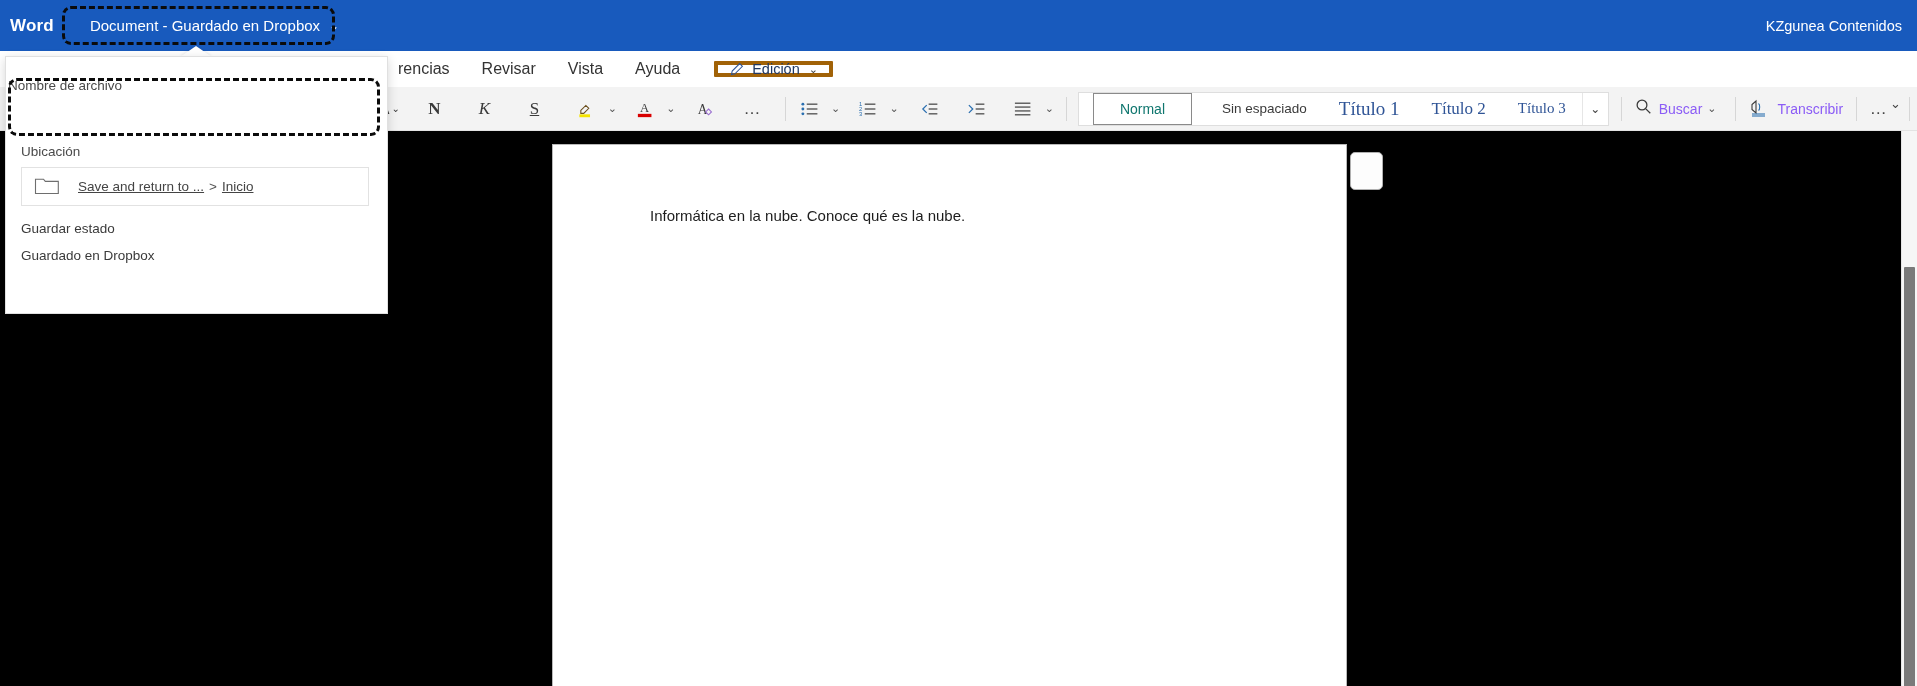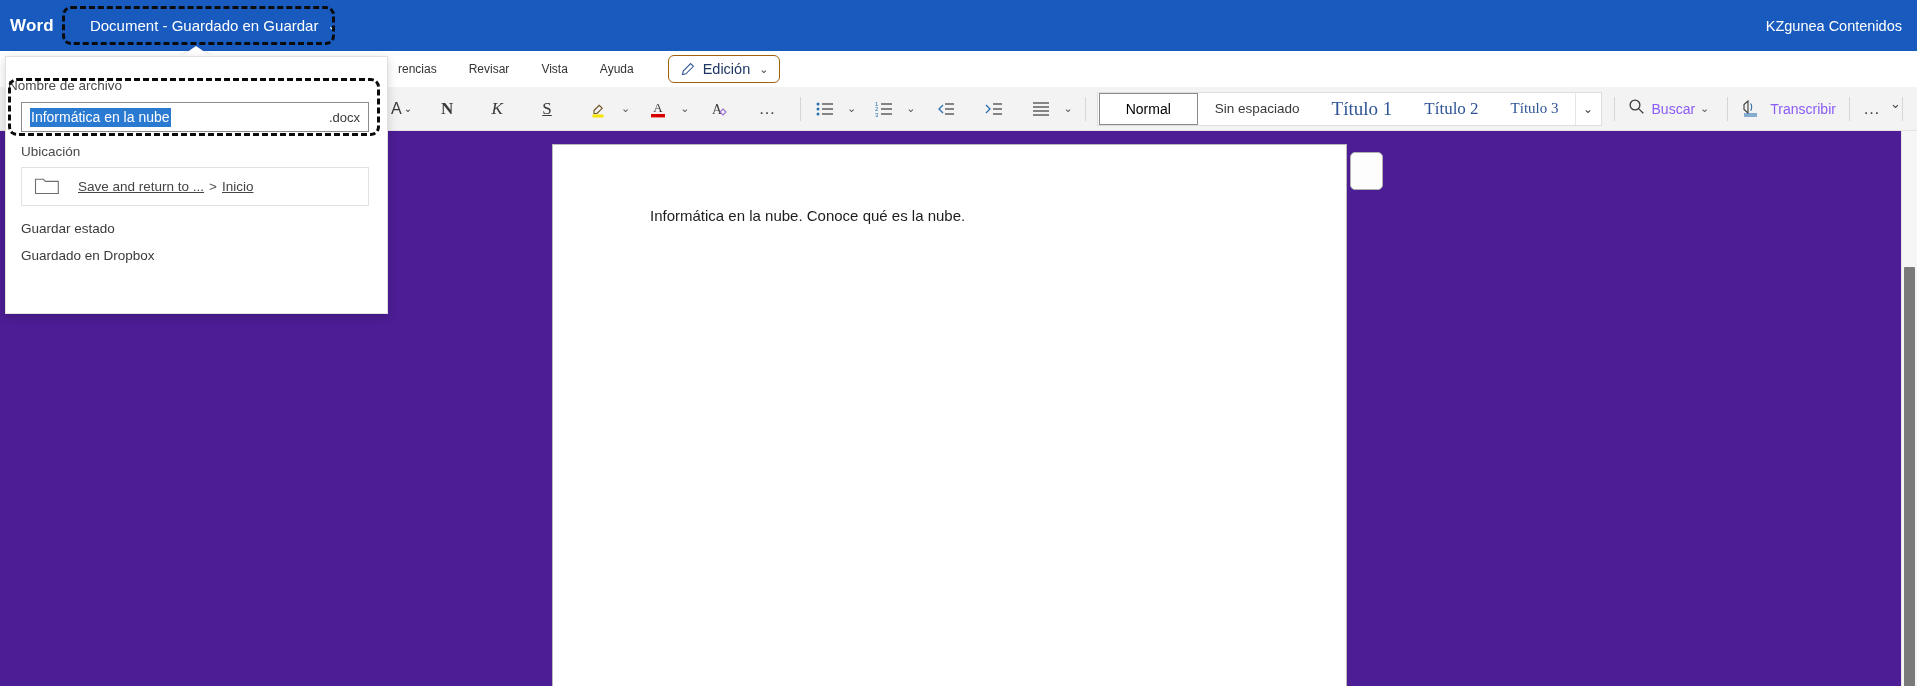--- a/index.html
+++ b/index.html
@@ -37,26 +37,26 @@
     position:absolute; right:15px; top:0; height:51px; display:flex; align-items:center;
     color:#fff; font-size:14.5px; white-space:nowrap;
   }
 
   
   .ribbon-tabs {
     position:absolute; left:0; top:51px; width:1917px; height:36px;
     background:#fff; display:flex; align-items:center;
   }
   .rtab {
-    font-size:12px; color:#333; padding:0 16px; height:36px;
+    font-size:16px; color:#333; padding:0 16px; height:36px;
     display:flex; align-items:center; white-space:nowrap;
   }
   .editing-btn {
-    margin-left:18px; height:28px; display:flex; align-items:center;
-    border:1px solid #a16207; border-radius:6px; padding:0 11px;
+    margin-left:18px; height:16px; display:flex; align-items:center;
+    border:4px solid #a16207; border-radius:1px; padding:0 11px;
     color:#1f3864; font-size:14.5px; background:#fff; white-space:nowrap;
   }
   .editing-btn .pen { margin-right:8px; display:flex; }
   .editing-btn .chev { margin-left:9px; font-size:11px; color:#444; }
 
   .topright-btns {
     position:absolute; right:14px; top:56px; display:flex; align-items:center; gap:10px;
   }
   .btn-share {
     background:#185abd; color:#fff; font-size:14px; font-weight:bold;
@@ -89,34 +89,34 @@
 
   
   .styles-gallery {
     height:34px; background:#fff; border:1px solid #dedede; display:flex; align-items:center;
     margin-left:4px;
   }
   .style-item {
     height:32px; padding:0 16px; display:flex; align-items:center; white-space:nowrap;
     color:#3a3a3a; font-size:13.5px;
   }
-  .style-item.selected { border:1.5px solid #8a8a8a; background:#fff; font-size:14px; color:#000000; padding:0 26px; margin:0 1px; }
+  .style-item.selected { border:1.5px solid #8a8a8a; background:#fff; font-size:14px; color:#0f766e; padding:0 26px; margin:0 14px; }
   .style-item.h1 { color:#2f5496; font-size:19px; font-family:"Liberation Serif", serif; }
   .style-item.h2 { color:#2f5496; font-size:17px; font-family:"Liberation Serif", serif; }
   .style-item.h3 { color:#2f5496; font-size:15px; font-family:"Liberation Serif", serif; }
   .gallery-chev { width:26px; height:32px; display:flex; align-items:center; justify-content:center;
     font-size:12px; color:#444; border-left:1px solid #e6e6e6; }
 
   .tb-text { font-size:14px; color:#8b5cf6; margin-left:7px; white-space:nowrap; }
   .tb-group { display:flex; align-items:center; height:32px; padding:0 6px; }
   .ribbon-collapse { position:absolute; right:16px; top:96px; font-size:13px; color:#444; }
 
   
   .canvas {
-    position:absolute; left:0; top:131px; width:1917px; height:555px; background:#4c1d95;
+    position:absolute; left:0; top:131px; width:1917px; height:555px; background:#000000;
   }
   .page {
     position:absolute; left:552px; top:13px; width:795px; height:542px;
     background:#fff; border:1px solid #b9b9b9; border-bottom:none;
   }
   .page-text {
     position:absolute; left:97px; top:62px; font-size:15px; color:#1d1d1d;
     font-family:"Liberation Sans", sans-serif; white-space:nowrap;
   }
   .float-handle {
@@ -169,21 +169,21 @@
 </style>
 </head>
 <body>
 
 <div id="app">
 
   <div class="titlebar">
     <div class="app-brand">Word</div>
 
     <div class="doc-chip">
-      <span>Document  -  Guardado en Guardar</span>
+      <span>Document  -  Guardado en Dropbox</span>
       <span class="chev">⌄</span>
     </div>
 
 
     <div class="account">KZgunea Contenidos</div>
   </div>
 
   <div class="ribbon-tabs">
     <div style="width:382px"></div>
     <div class="rtab">rencias</div>
@@ -362,24 +362,20 @@
   <div class="float-handle"></div>
   <div class="vscroll-track">
     <div class="vscroll-thumb"></div>
   </div>
 
   <div class="panel-caret"></div>
   <div class="panel">
 
     <div class="panel-label" style="left:2px; top:21px;">Nombre de archivo</div>
 
-    <div class="fname-field" style="left:15px; top:45px; width:348px;">
-      <span class="fname-sel">Informática en la nube</span>
-      <span class="fname-ext">.docx</span>
-    </div>
 
     <div class="panel-label" style="left:15px; top:87px;">Ubicación</div>
 
     <div class="loc-box" style="left:15px; top:110px; width:348px;">
       <span>
         <svg class="folder-ico" viewBox="0 0 26 20">
             <path d="M1.5 4.2h8l1.8 2.2h13V18.5H1.5z" fill="#fff" stroke="#6e6e6e" stroke-width="1.1"></path>
           </svg>
       </span>
       <span class="loc-links">

